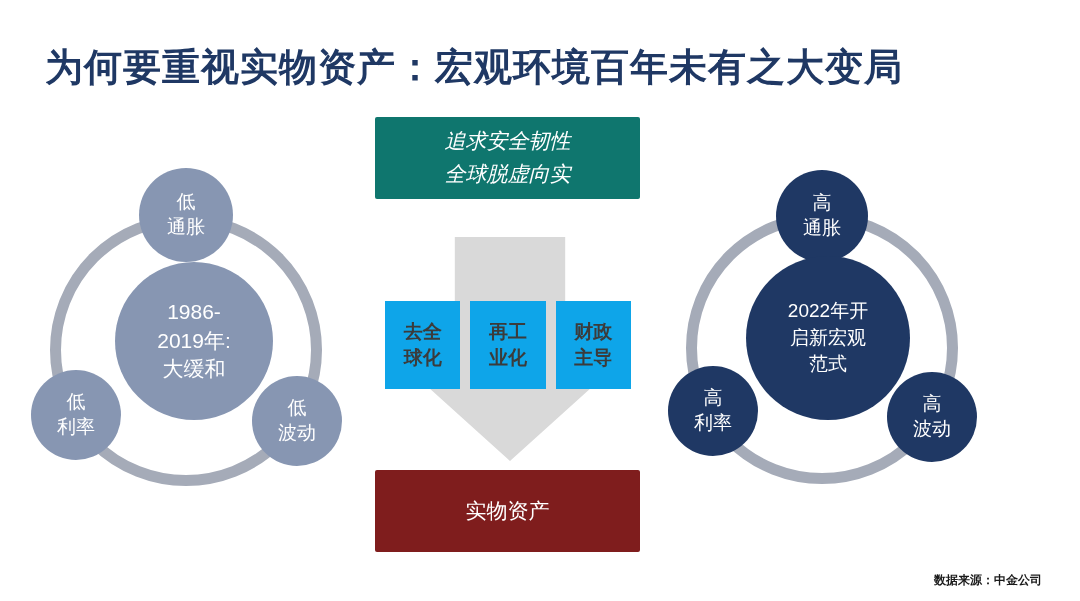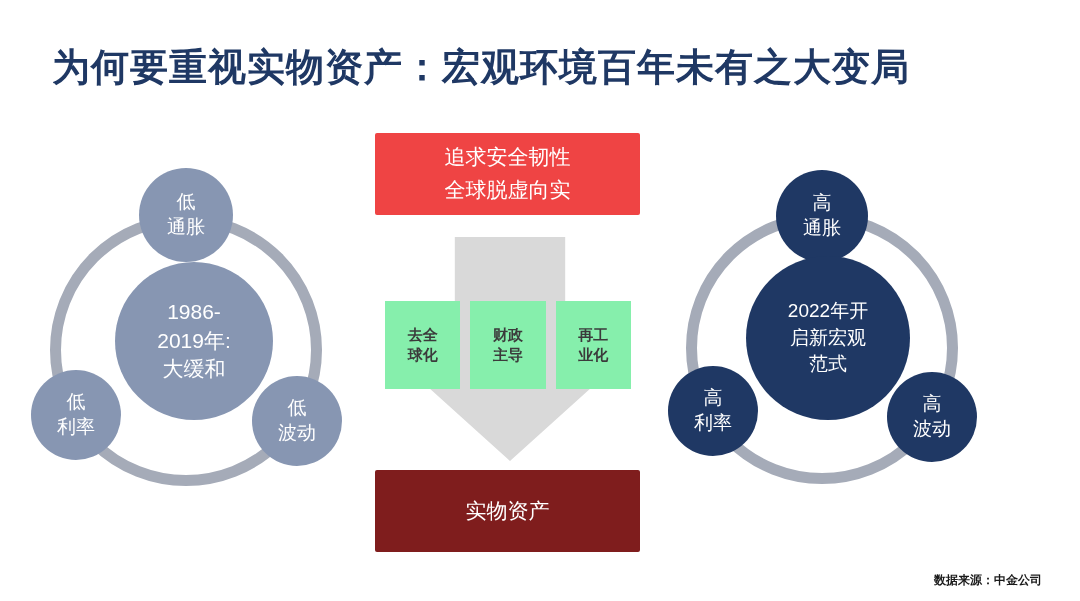--- a/index.html
+++ b/index.html
@@ -9,21 +9,21 @@
   .canvas {
     position: relative;
     width: 1080px;
     height: 601px;
     background: #ffffff;
     overflow: hidden;
   }
 
   .title {
     position: absolute;
-    left: 52px;
+    left: 45px;
     top: 42px;
     font-size: 38px;
     font-weight: bold;
     color: #1F3864;
     letter-spacing: 1px;
     white-space: nowrap;
   }
 
   
   .ring {
@@ -74,21 +74,21 @@
     display: flex;
     flex-direction: column;
     align-items: center;
     justify-content: center;
     color: #ffffff;
     font-size: 21px;
     line-height: 1.55;
     text-align: center;
     border-radius: 2px;
   }
-  .banner-top    { top: 133px; background: #ef4444; }
+  .banner-top    { top: 117px; background: #0f766e; font-style: italic; }
   .banner-bottom { top: 470px; background: #7f1d1d; }
 
   .big-arrow {
     position: absolute;
     left: 418px;
     top: 237px;
     width: 184px;
     height: 224px;
     background: #D9D9D9;
     clip-path: polygon(20% 0, 80% 0, 80% 63%, 100% 63%, 50% 100%, 0 63%, 20% 63%);
@@ -98,27 +98,27 @@
     position: absolute;
     left: 385px;
     top: 301px;
     width: 246px;
     height: 88px;
     display: flex;
     gap: 10px;
   }
   .step {
     flex: 1;
-    background: #86efac;
+    background: #0ea5e9;
     color: #3B3B3B;
     display: flex;
     flex-direction: column;
     align-items: center;
     justify-content: center;
-    font-size: 15px;
+    font-size: 19px;
     font-weight: 600;
     line-height: 1.35;
     text-align: center;
   }
 
   .source {
     position: absolute;
     right: 38px;
     top: 572px;
     font-size: 12px;
@@ -160,26 +160,26 @@
   </div>
 
   <div class="big-arrow"></div>
 
   <div class="steps">
     <div class="step">
       <div>去全</div>
       <div>球化</div>
     </div>
     <div class="step">
+      <div>再工</div>
+      <div>业化</div>
+    </div>
+    <div class="step">
       <div>财政</div>
       <div>主导</div>
-    </div>
-    <div class="step">
-      <div>再工</div>
-      <div>业化</div>
     </div>
   </div>
 
   <div class="banner banner-bottom">
     <div>实物资产</div>
   </div>
 
   <div class="ring ring-right"></div>
 
   <div class="circle navy sat sat-rt-top">

